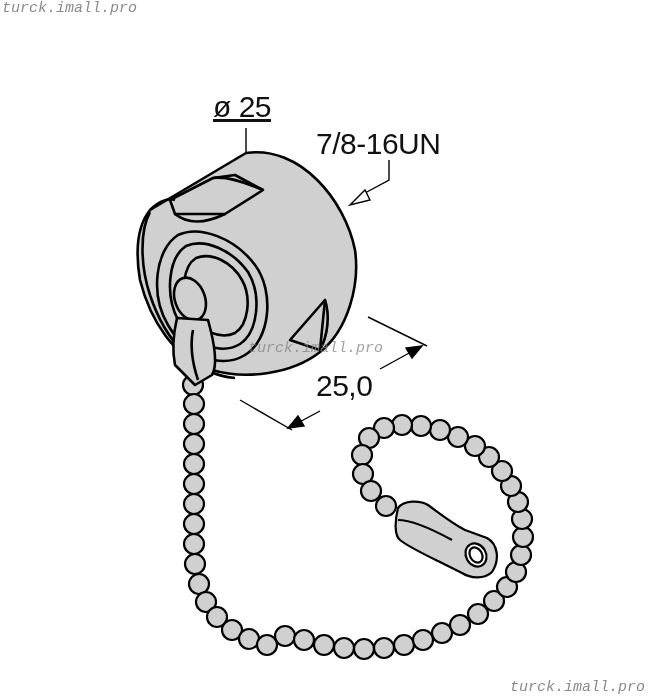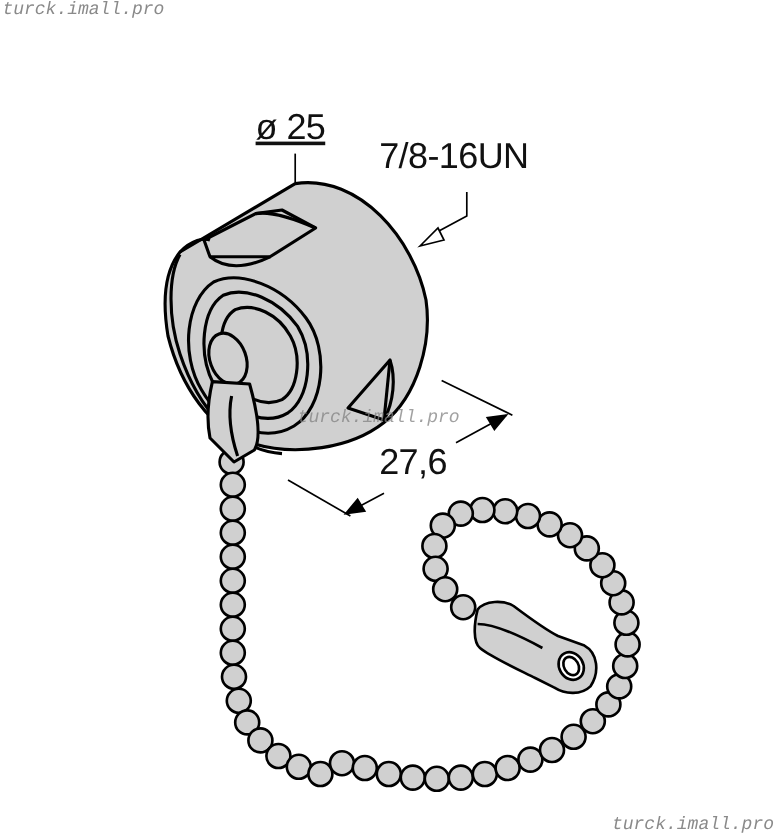--- a/index.html
+++ b/index.html
@@ -3,21 +3,21 @@
   <meta charset="utf-8">
   <style>
     html, body { margin: 0; padding: 0; background: #ffffff; }
     body { width: 651px; height: 700px; position: relative; overflow: hidden; }
     .wm { position: absolute; font-family: "Liberation Mono", "DejaVu Sans Mono", monospace; font-size: 15px; color: #8a8a8a; white-space: nowrap; font-style: italic; }
     .wm-top { left: 2px; top: 0px; }
     .wm-bottom { right: 6px; bottom: 4px; }
     .wm-center { left: 248px; top: 340px; color: rgba(130,130,130,0.75); font-size: 15px; }
     .dim { position: absolute; font-family: "Liberation Sans", "DejaVu Sans", sans-serif; font-size: 30px; color: #111; white-space: nowrap; letter-spacing: -0.5px; }
     .dim-diameter { left: 213px; top: 90px; text-decoration: underline; }
-    .dim-thread { left: 316px; top: 114px; }
+    .dim-thread { left: 316px; top: 127px; }
     .dim-length { left: 316px; top: 369px; }
     svg.drawing { position: absolute; left: 0; top: 0; }
   </style>
 </head>
 <body>
 
 <div class="wm wm-top">turck.imall.pro</div>
 
 <svg class="drawing" width="651" height="700" viewBox="0 0 651 700" xmlns="http://www.w3.org/2000/svg">
   <g fill="#d0d0d0" stroke="#000" stroke-width="2.2">
@@ -103,16 +103,16 @@
     <line x1="240" y1="400" x2="292" y2="430"></line>
     <line x1="380" y1="369" x2="422" y2="346"></line>
     <path d="M422 346 L406 348 L412 358 Z" fill="#000"></path>
     <line x1="292" y1="426" x2="320" y2="411"></line>
     <path d="M288 428 L304 426 L298 416 Z" fill="#000"></path>
   </g>
 </svg>
 
 <div class="dim dim-diameter">ø 25</div>
 <div class="dim dim-thread">7/8-16UN</div>
-<div class="dim dim-length">27,6</div>
+<div class="dim dim-length">25,0</div>
 
 <div class="wm wm-center">turck.imall.pro</div>
 <div class="wm wm-bottom">turck.imall.pro</div>
 
 </body></html>

